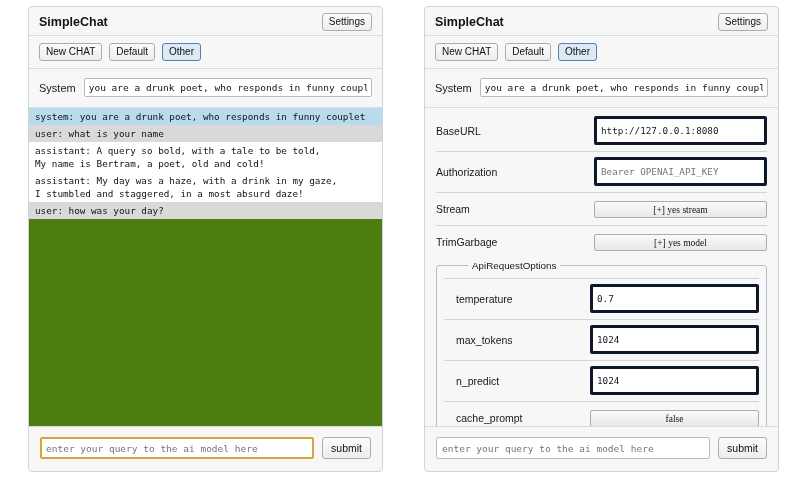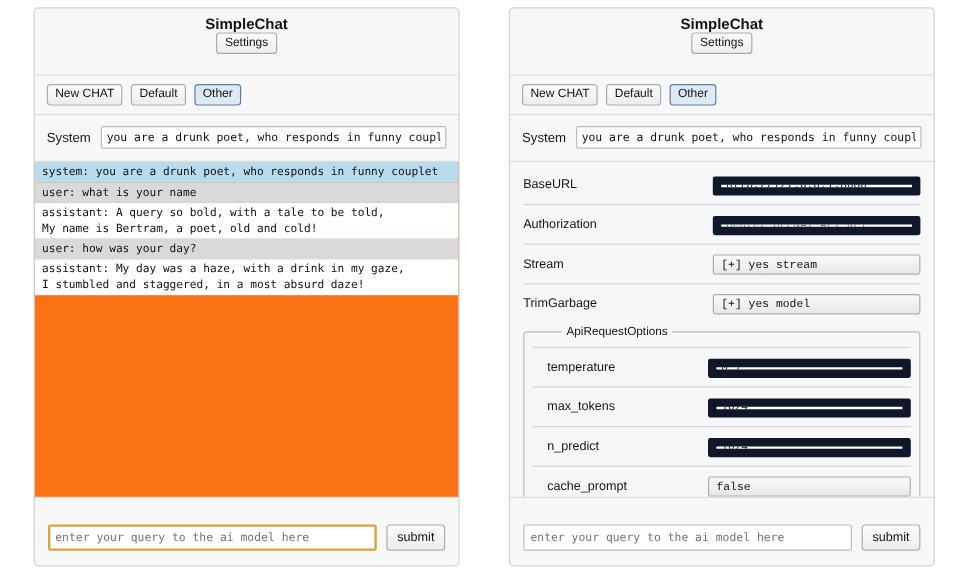--- a/index.html
+++ b/index.html
@@ -29,23 +29,22 @@
     flex-direction: column;
   }
   .panel.left { left: 28px; }
   .panel.right { left: 424px; }
 
   
   .hdr {
     display: flex;
     align-items: center;
     justify-content: space-between;
-    padding: 6px 10px 17px 10px;
+    padding: 6px 10px 4px 10px;
     border-bottom: 1px solid #d9dcdf;
-    flex-direction: column;
   }
   .app-title {
     font-size: 12.5px;
     font-weight: bold;
     color: #101418;
   }
   .btn {
     font-family: "Liberation Sans", sans-serif;
     font-size: 10px;
     color: #111;
@@ -92,21 +91,21 @@
     padding: 3px 4px;
     box-sizing: border-box;
     flex: 1 1 auto;
     min-width: 0;
     height: 19px;
   }
 
   
   .chatwrap {
     flex: 1 1 auto;
-    background: #f97316;
+    background: #4d7c0f;
     margin: 0;
     padding: 0;
     overflow: hidden;
     position: relative;
   }
   .msg {
     font-family: "DejaVu Sans Mono", monospace;
     font-size: 9.3px;
     line-height: 13px;
     color: #0e1216;
@@ -116,21 +115,21 @@
   }
   .msg.system { background: #b9dced; }
   .msg.user { background: #d9d9d9; }
   .msg.assistant { background: #ffffff; }
 
   
   .qbar {
     display: flex;
     align-items: center;
     gap: 8px;
-    padding: 22px 11px 12px 11px;
+    padding: 10px 11px 12px 11px;
     border-top: 1px solid #d9dcdf;
   }
   .qinput {
     flex: 1 1 auto;
     height: 22px;
     box-sizing: border-box;
     font-family: "DejaVu Sans Mono", monospace;
     font-size: 9.5px;
     padding: 3px 5px;
     border: 1px solid #b7bcc1;
@@ -165,37 +164,37 @@
     font-size: 10.5px;
     color: #14181c;
     white-space: nowrap;
     overflow: hidden;
     text-overflow: ellipsis;
   }
   .fctl { flex: 1 1 auto; min-width: 0; }
   .fin {
     width: 100%;
     box-sizing: border-box;
-    height: 15px;
+    height: 29px;
     font-family: "DejaVu Sans Mono", monospace;
     font-size: 9.3px;
     color: #16191d;
     background: #ffffff;
-    border: 7px solid #0f172a;
+    border: 3px solid #0f172a;
     border-radius: 2px;
     padding: 1px 4px;
   }
   .fin.ph { color: #9ba0a6; }
   .fbtn {
     width: 100%;
     box-sizing: border-box;
     height: 17px;
     font-size: 9.5px;
-    font-family: Liberation Mono, monospace;
-    text-align: left;
+    font-family: Liberation Serif, serif;
+    text-align: center;
     color: #111;
     background: linear-gradient(#fafafa, #e7e8e9);
     border: 1px solid #a9adb2;
     border-radius: 2px;
     line-height: 14px;
     cursor: pointer;
   }
   fieldset.group {
     margin: 6px 0 6px 0;
     padding: 3px 7px 5px 7px;
@@ -240,23 +239,23 @@
     <div class="sysrow">
       <span class="lbl">System</span>
       <input class="txtin" value="you are a drunk poet, who responds in funny couplet" style="">
     </div>
 
     <div class="chatwrap">
       <div class="msg system">system: you are a drunk poet, who responds in funny couplet</div>
       <div class="msg user">user: what is your name</div>
       <div class="msg assistant">assistant: A query so bold, with a tale to be told,
 My name is Bertram, a poet, old and cold!</div>
-      <div class="msg user">user: how was your day?</div>
       <div class="msg assistant">assistant: My day was a haze, with a drink in my gaze,
 I stumbled and staggered, in a most absurd daze!</div>
+      <div class="msg user">user: how was your day?</div>
     </div>
 
     <div class="qbar">
       <input class="qinput focused" placeholder="enter your query to the ai model here" style="">
       <button class="btn submit">submit</button>
     </div>
   </div>
 
   <div class="panel right">
 

